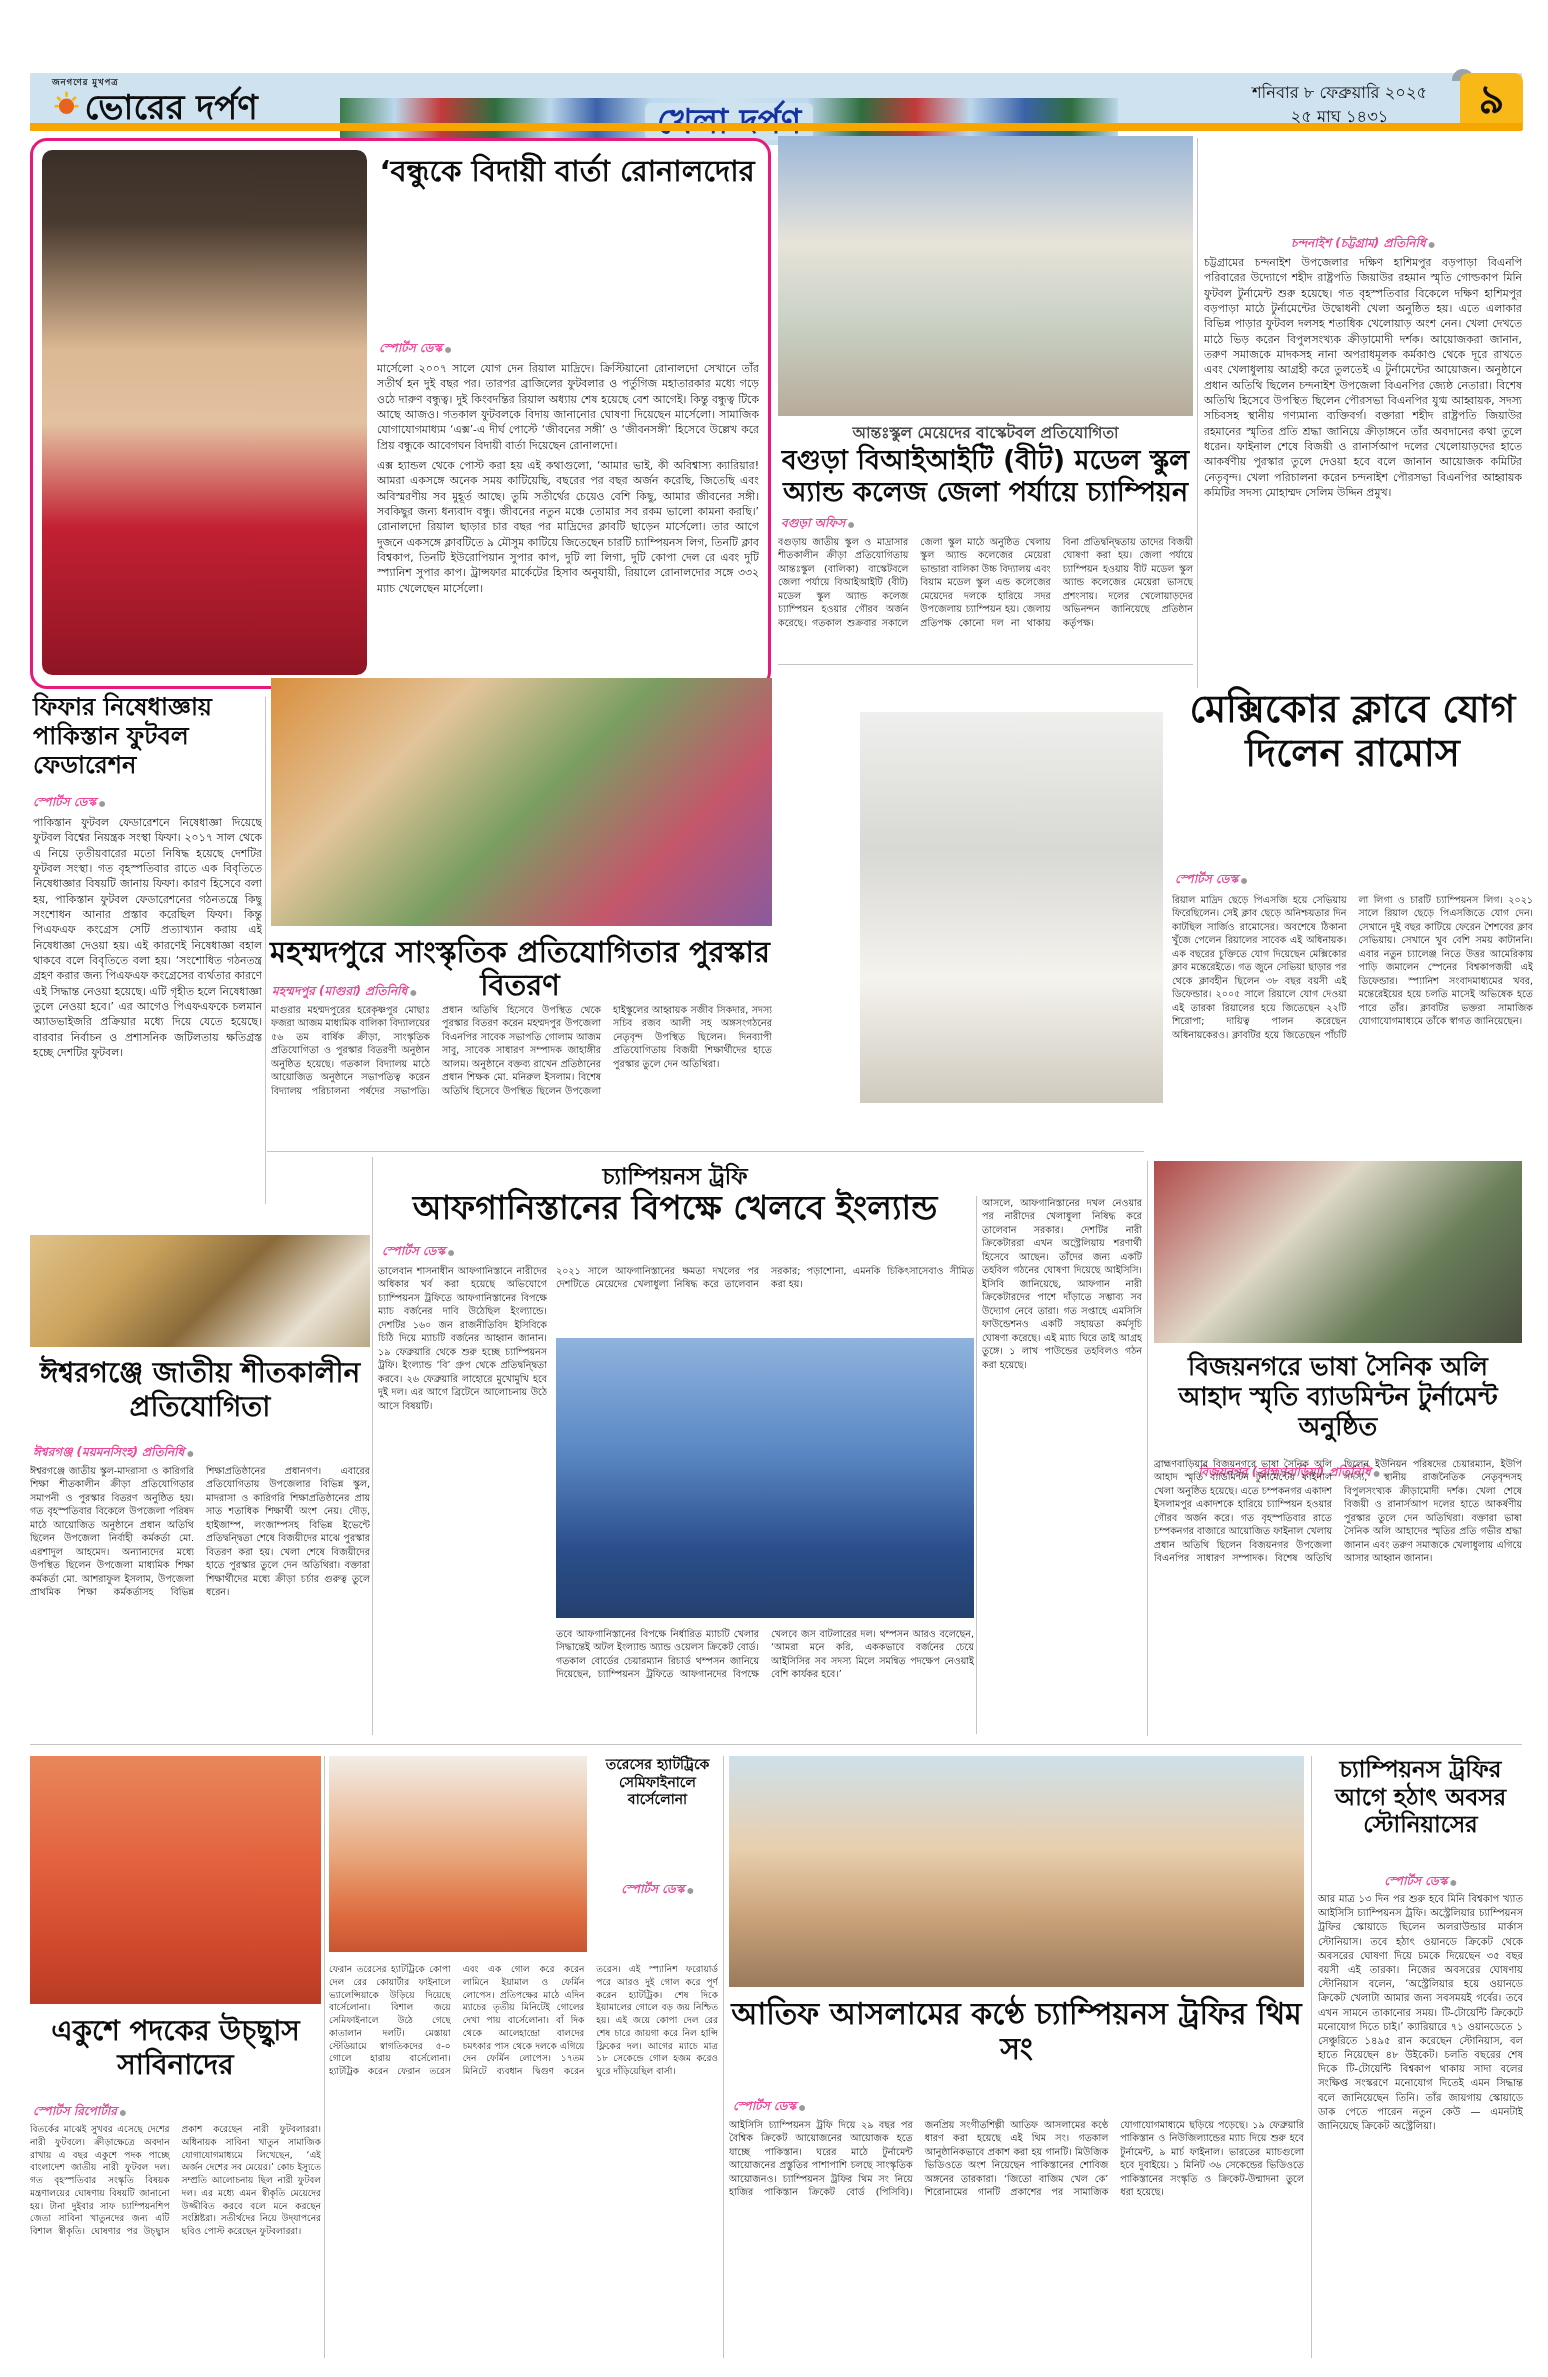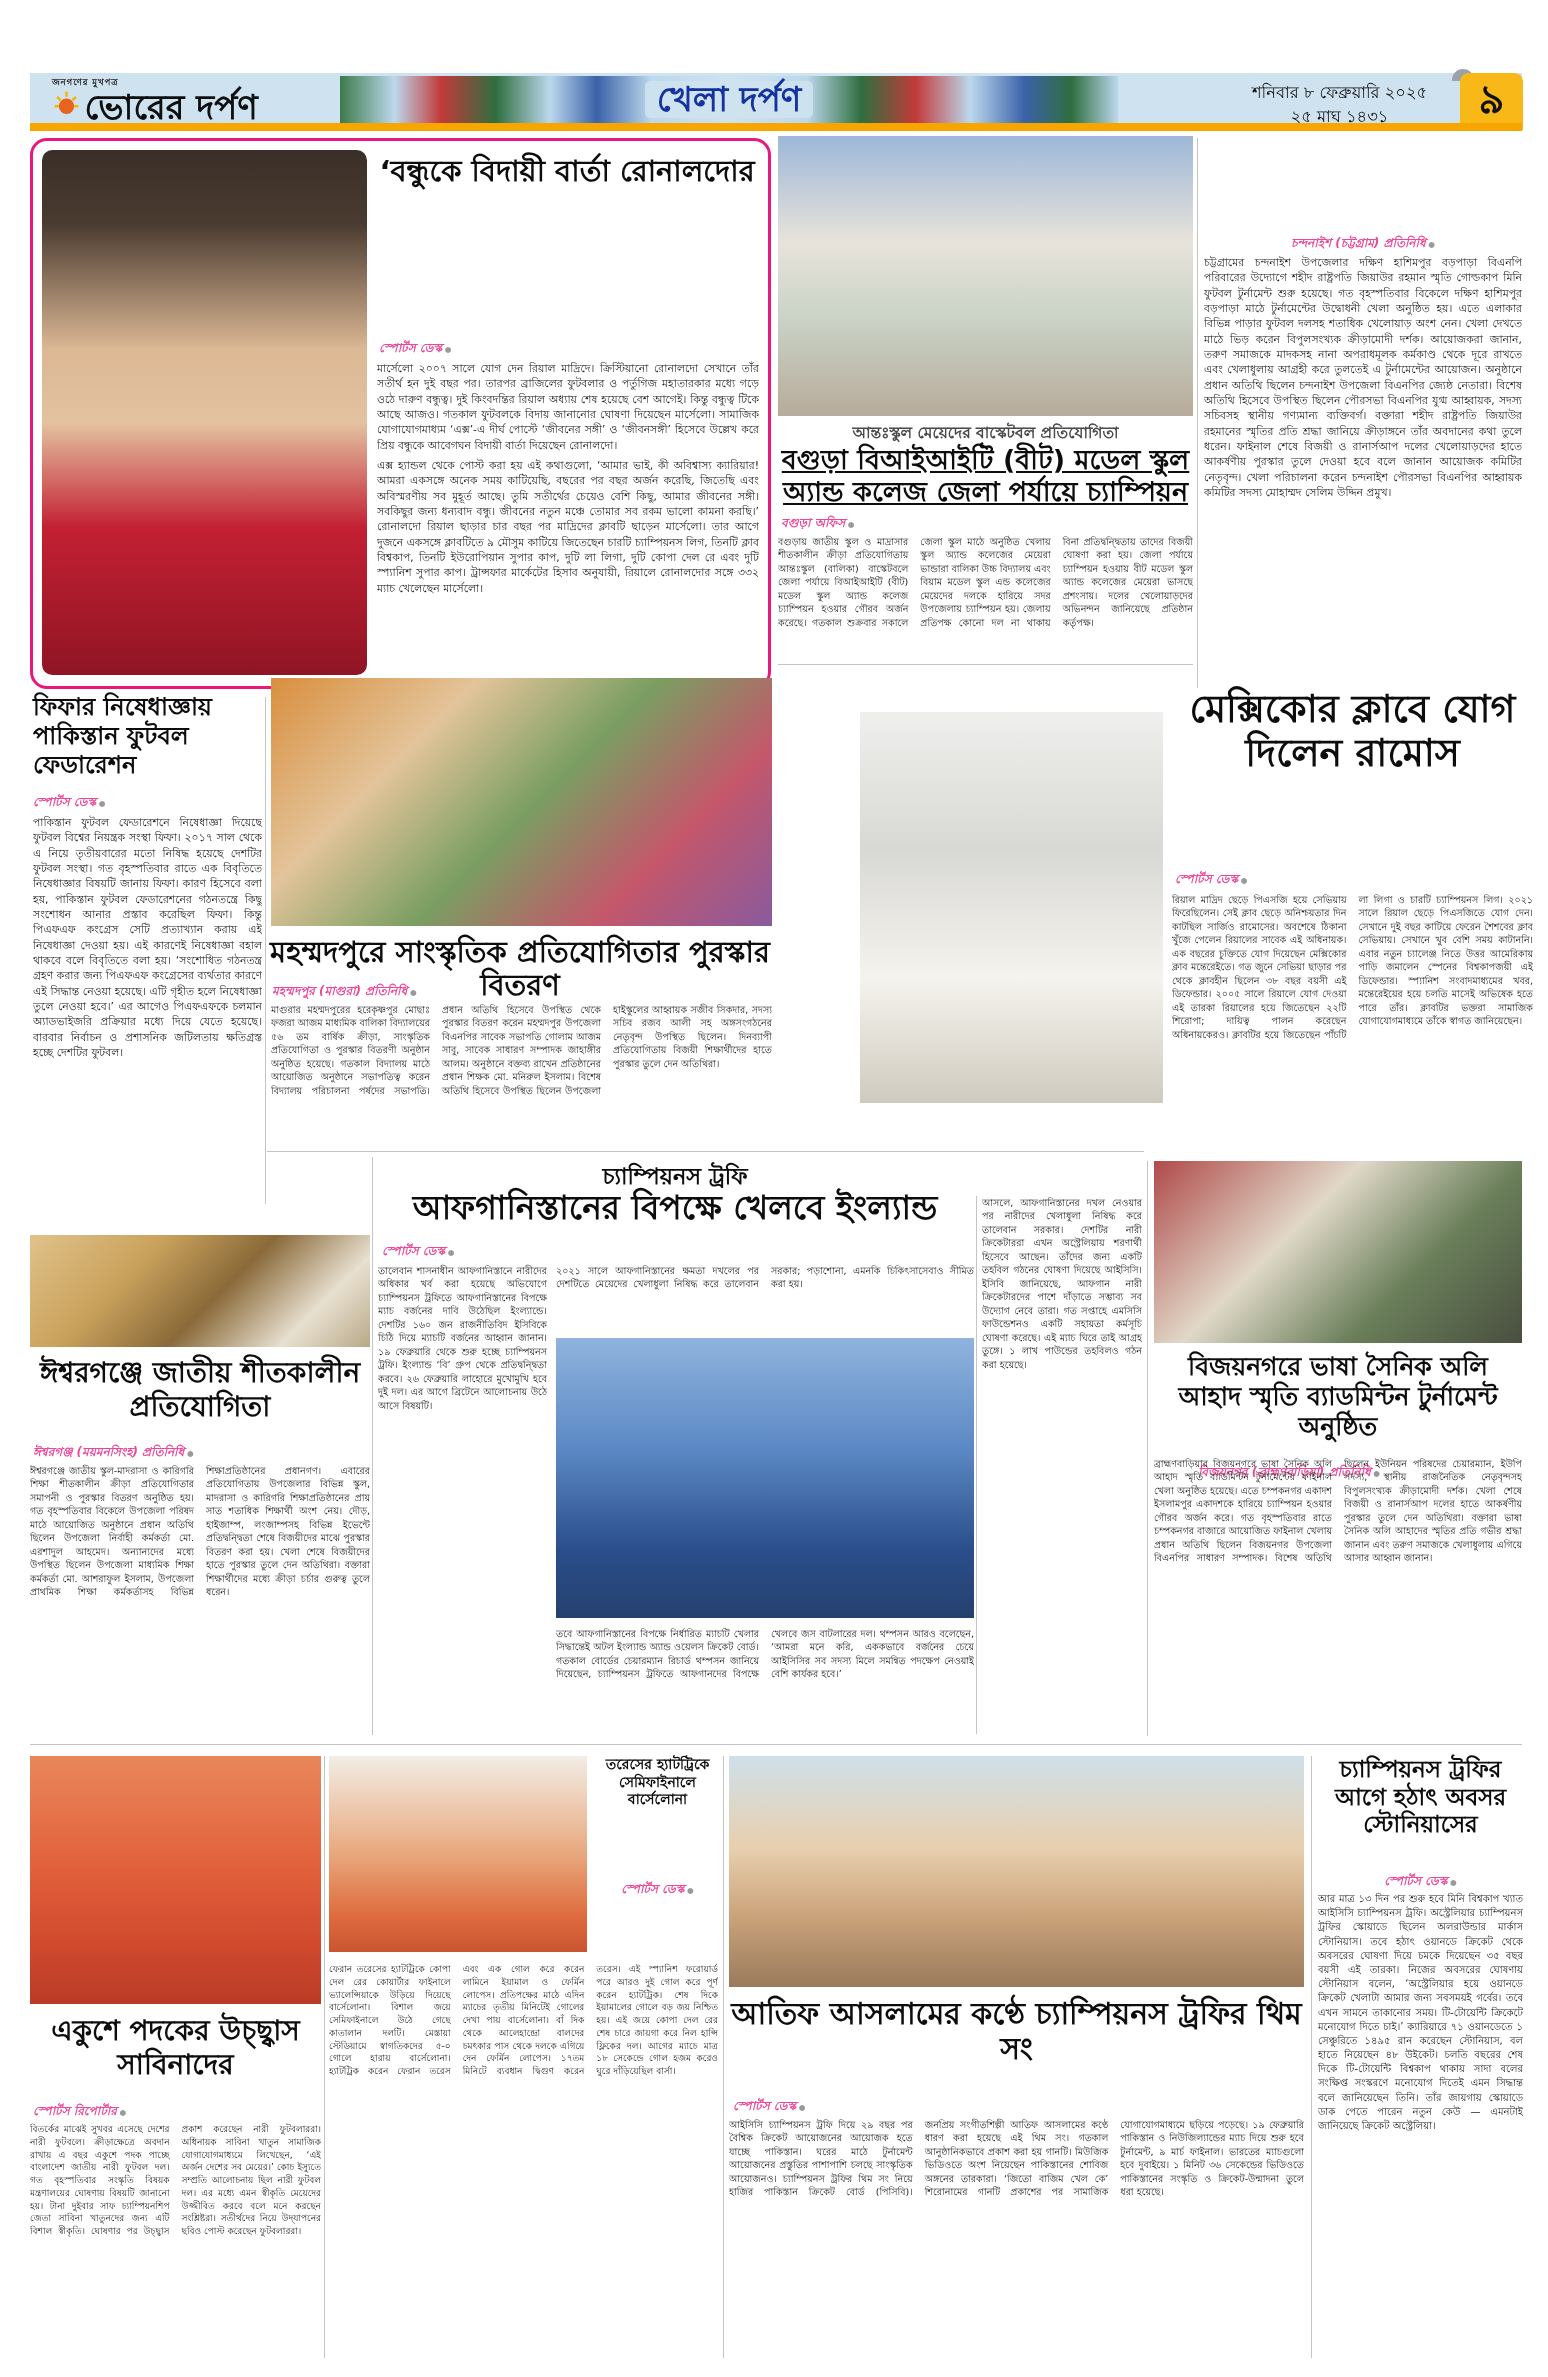--- a/index.html
+++ b/index.html
@@ -9,21 +9,21 @@
   
   .mast-strip{background:#cfe2ef;}
   .orange-rule{background:#f7a600;}
   .tagline{font-size:8.6px;font-weight:bold;color:#222;letter-spacing:0.9px;}
   .paper-logo{font-size:34px;font-weight:800;color:#0f0f0f;line-height:1;}
   .khela-wrap{display:flex;align-items:center;justify-content:center;height:100%;}
   .khela{font-size:34px;font-weight:800;color:#15339e;background:rgba(207,226,239,.88);
          padding:0 12px;border-radius:5.2px;line-height:1.1;}
   .collage{background:linear-gradient(90deg,#3c7a4a 0%,#bcd8ec 7%,#c23a3a 13%,#2f6e3f 20%,
            #bcd8ec 27%,#3b62a8 33%,#bcd8ec 40%,#cfe2ef 50%,#bcd8ec 60%,#2f6e3f 67%,
-           #c23a3a 74%,#bcd8ec 81%,#3b62a8 88%,#2f6e3f 94%,#bcd8ec 100%);}
+           #c23a3a 74%,#bcd8ec 81%,#3b62a8 88%,#2f6e3f 94%,#bcd8ec 100%);margin-top:22px;}
   .dateblock{font-size:16.3px;color:#111;text-align:center;line-height:1.5;}
   .pageno{background:#f7b818;border-radius:8.6px 8.6px 0 0;display:flex;align-items:center;
           justify-content:center;font-size:40px;font-weight:800;color:#111;}
   .pin{width:22.4px;height:12px;background:#9aa3ab;border-radius:11.2px 11.2px 0 0;}
   
   .headline{font-weight:800;color:#0d0d0d;}
   .center{text-align:center;}
   .kicker{font-weight:800;color:#0d0d0d;}
   .byline{font-weight:bold;font-style:italic;font-size:12px;color:#ec4899;}
   .byline::after{content:" \25CF";font-size:7.7px;color:#9a9a9a;font-style:normal;}
@@ -91,21 +91,21 @@
     <div class="headline center abs" style="left:342px;top:13.8px;width:384px;font-size:29px;line-height:1.12;">‘বন্ধুকে বিদায়ী বার্তা রোনালদোর</div>
     <div class="byline abs" style="left:346px;top:198px;">স্পোর্টস ডেস্ক</div>
     <div class="body abs" style="left:344px;top:220px;width:382px;height:311px;font-size:10.8px;">
       <p>মার্সেলো ২০০৭ সালে যোগ দেন রিয়াল মাদ্রিদে। ক্রিস্টিয়ানো রোনালদো সেখানে তাঁর সতীর্থ হন দুই বছর পর। তারপর ব্রাজিলের ফুটবলার ও পর্তুগিজ মহাতারকার মধ্যে গড়ে ওঠে দারুণ বন্ধুত্ব। দুই কিংবদন্তির রিয়াল অধ্যায় শেষ হয়েছে বেশ আগেই। কিন্তু বন্ধুত্ব টিকে আছে আজও। গতকাল ফুটবলকে বিদায় জানানোর ঘোষণা দিয়েছেন মার্সেলো। সামাজিক যোগাযোগমাধ্যম ‘এক্স’-এ দীর্ঘ পোস্টে ‘জীবনের সঙ্গী’ ও ‘জীবনসঙ্গী’ হিসেবে উল্লেখ করে প্রিয় বন্ধুকে আবেগঘন বিদায়ী বার্তা দিয়েছেন রোনালদো।</p>
       <p>এক্স হ্যান্ডল থেকে পোস্ট করা হয় এই কথাগুলো, ‘আমার ভাই, কী অবিশ্বাস্য ক্যারিয়ার! আমরা একসঙ্গে অনেক সময় কাটিয়েছি, বছরের পর বছর অর্জন করেছি, জিতেছি এবং অবিস্মরণীয় সব মুহূর্ত আছে। তুমি সতীর্থের চেয়েও বেশি কিছু, আমার জীবনের সঙ্গী। সবকিছুর জন্য ধন্যবাদ বন্ধু। জীবনের নতুন মঞ্চে তোমার সব রকম ভালো কামনা করছি।’ রোনালদো রিয়াল ছাড়ার চার বছর পর মাদ্রিদের ক্লাবটি ছাড়েন মার্সেলো। তার আগে দুজনে একসঙ্গে ক্লাবটিতে ৯ মৌসুম কাটিয়ে জিতেছেন চারটি চ্যাম্পিয়নস লিগ, তিনটি ক্লাব বিশ্বকাপ, তিনটি ইউরোপিয়ান সুপার কাপ, দুটি লা লিগা, দুটি কোপা দেল রে এবং দুটি স্প্যানিশ সুপার কাপ। ট্রান্সফার মার্কেটের হিসাব অনুযায়ী, রিয়ালে রোনালদোর সঙ্গে ৩৩২ ম্যাচ খেলেছেন মার্সেলো।</p>
     </div>
   </div>
 
   <div class="photo ph-basketball abs" style="left:778px;top:136px;width:415px;height:280px;"></div>
   <div class="caption abs" style="left:778px;top:421px;width:415px;font-size:15.5px;">আন্তঃস্কুল মেয়েদের বাস্কেটবল প্রতিযোগিতা</div>
-  <div class="headline center abs" style="left:778px;top:444px;width:415px;font-size:27px;line-height:1.18;text-decoration:underline;">বগুড়া বিআইআইটি (বীট) মডেল স্কুল অ্যান্ড কলেজ জেলা পর্যায়ে চ্যাম্পিয়ন</div>
+  <div class="headline center abs" style="left:778px;top:444px;width:415px;font-size:27px;line-height:1.18;">বগুড়া বিআইআইটি (বীট) মডেল স্কুল অ্যান্ড কলেজ জেলা পর্যায়ে চ্যাম্পিয়ন</div>
   <div class="byline abs" style="left:781px;top:514px;">বগুড়া অফিস</div>
   <div class="body cols3 abs" style="left:778px;top:535px;width:415px;height:120px;font-size:9.5px;">বগুড়ায় জাতীয় স্কুল ও মাদ্রাসার শীতকালীন ক্রীড়া প্রতিযোগিতায় আন্তঃস্কুল (বালিকা) বাস্কেটবলে জেলা পর্যায়ে বিআইআইটি (বীট) মডেল স্কুল অ্যান্ড কলেজ চ্যাম্পিয়ন হওয়ার গৌরব অর্জন করেছে। গতকাল শুক্রবার সকালে জেলা স্কুল মাঠে অনুষ্ঠিত খেলায় স্কুল অ্যান্ড কলেজের মেয়েরা ভান্ডারা বালিকা উচ্চ বিদ্যালয় এবং বিয়াম মডেল স্কুল এন্ড কলেজের মেয়েদের দলকে হারিয়ে সদর উপজেলায় চ্যাম্পিয়ন হয়। জেলায় প্রতিপক্ষ কোনো দল না থাকায় বিনা প্রতিদ্বন্দ্বিতায় তাদের বিজয়ী ঘোষণা করা হয়। জেলা পর্যায়ে চ্যাম্পিয়ন হওয়ায় বীট মডেল স্কুল অ্যান্ড কলেজের মেয়েরা ভাসছে প্রশংসায়। দলের খেলোয়াড়দের অভিনন্দন জানিয়েছে প্রতিষ্ঠান কর্তৃপক্ষ।</div>
 
   <div class="byline abs center" style="left:1204px;top:234px;width:318px;">চন্দনাইশ (চট্টগ্রাম) প্রতিনিধি</div>
   <div class="body abs" style="left:1204px;top:255px;width:318px;height:482px;font-size:10.8px;">চট্টগ্রামের চন্দনাইশ উপজেলার দক্ষিণ হাশিমপুর বড়পাড়া বিএনপি পরিবারের উদ্যোগে শহীদ রাষ্ট্রপতি জিয়াউর রহমান স্মৃতি গোল্ডকাপ মিনি ফুটবল টুর্নামেন্ট শুরু হয়েছে। গত বৃহস্পতিবার বিকেলে দক্ষিণ হাশিমপুর বড়পাড়া মাঠে টুর্নামেন্টের উদ্বোধনী খেলা অনুষ্ঠিত হয়। এতে এলাকার বিভিন্ন পাড়ার ফুটবল দলসহ শতাধিক খেলোয়াড় অংশ নেন। খেলা দেখতে মাঠে ভিড় করেন বিপুলসংখ্যক ক্রীড়ামোদী দর্শক। আয়োজকরা জানান, তরুণ সমাজকে মাদকসহ নানা অপরাধমূলক কর্মকাণ্ড থেকে দূরে রাখতে এবং খেলাধুলায় আগ্রহী করে তুলতেই এ টুর্নামেন্টের আয়োজন। অনুষ্ঠানে প্রধান অতিথি ছিলেন চন্দনাইশ উপজেলা বিএনপির জ্যেষ্ঠ নেতারা। বিশেষ অতিথি হিসেবে উপস্থিত ছিলেন পৌরসভা বিএনপির যুগ্ম আহ্বায়ক, সদস্য সচিবসহ স্থানীয় গণ্যমান্য ব্যক্তিবর্গ। বক্তারা শহীদ রাষ্ট্রপতি জিয়াউর রহমানের স্মৃতির প্রতি শ্রদ্ধা জানিয়ে ক্রীড়াঙ্গনে তাঁর অবদানের কথা তুলে ধরেন। ফাইনাল শেষে বিজয়ী ও রানার্সআপ দলের খেলোয়াড়দের হাতে আকর্ষণীয় পুরস্কার তুলে দেওয়া হবে বলে জানান আয়োজক কমিটির নেতৃবৃন্দ। খেলা পরিচালনা করেন চন্দনাইশ পৌরসভা বিএনপির আহ্বায়ক কমিটির সদস্য মোহাম্মদ সেলিম উদ্দিন প্রমুখ।</div>
 
   <div class="headline abs" style="left:33px;top:693px;width:231px;font-size:24px;line-height:1.2;">ফিফার নিষেধাজ্ঞায় পাকিস্তান ফুটবল ফেডারেশন</div>
   <div class="byline abs" style="left:33px;top:793px;">স্পোর্টস ডেস্ক</div>
   <div class="body abs" style="left:33px;top:815px;width:229px;height:404px;font-size:10.8px;">পাকিস্তান ফুটবল ফেডারেশনে নিষেধাজ্ঞা দিয়েছে ফুটবল বিশ্বের নিয়ন্ত্রক সংস্থা ফিফা। ২০১৭ সাল থেকে এ নিয়ে তৃতীয়বারের মতো নিষিদ্ধ হয়েছে দেশটির ফুটবল সংস্থা। গত বৃহস্পতিবার রাতে এক বিবৃতিতে নিষেধাজ্ঞার বিষয়টি জানায় ফিফা। কারণ হিসেবে বলা হয়, পাকিস্তান ফুটবল ফেডারেশনের গঠনতন্ত্রে কিছু সংশোধন আনার প্রস্তাব করেছিল ফিফা। কিন্তু পিএফএফ কংগ্রেস সেটি প্রত্যাখ্যান করায় এই নিষেধাজ্ঞা দেওয়া হয়। এই কারণেই নিষেধাজ্ঞা বহাল থাকবে বলে বিবৃতিতে বলা হয়। ‘সংশোধিত গঠনতন্ত্র গ্রহণ করার জন্য পিএফএফ কংগ্রেসের ব্যর্থতার কারণে এই সিদ্ধান্ত নেওয়া হয়েছে। এটি গৃহীত হলে নিষেধাজ্ঞা তুলে নেওয়া হবে।’ এর আগেও পিএফএফকে চলমান অ্যাডভাইজরি প্রক্রিয়ার মধ্যে দিয়ে যেতে হয়েছে। বারবার নির্বাচন ও প্রশাসনিক জটিলতায় ক্ষতিগ্রস্ত হচ্ছে দেশটির ফুটবল।</div>
 

